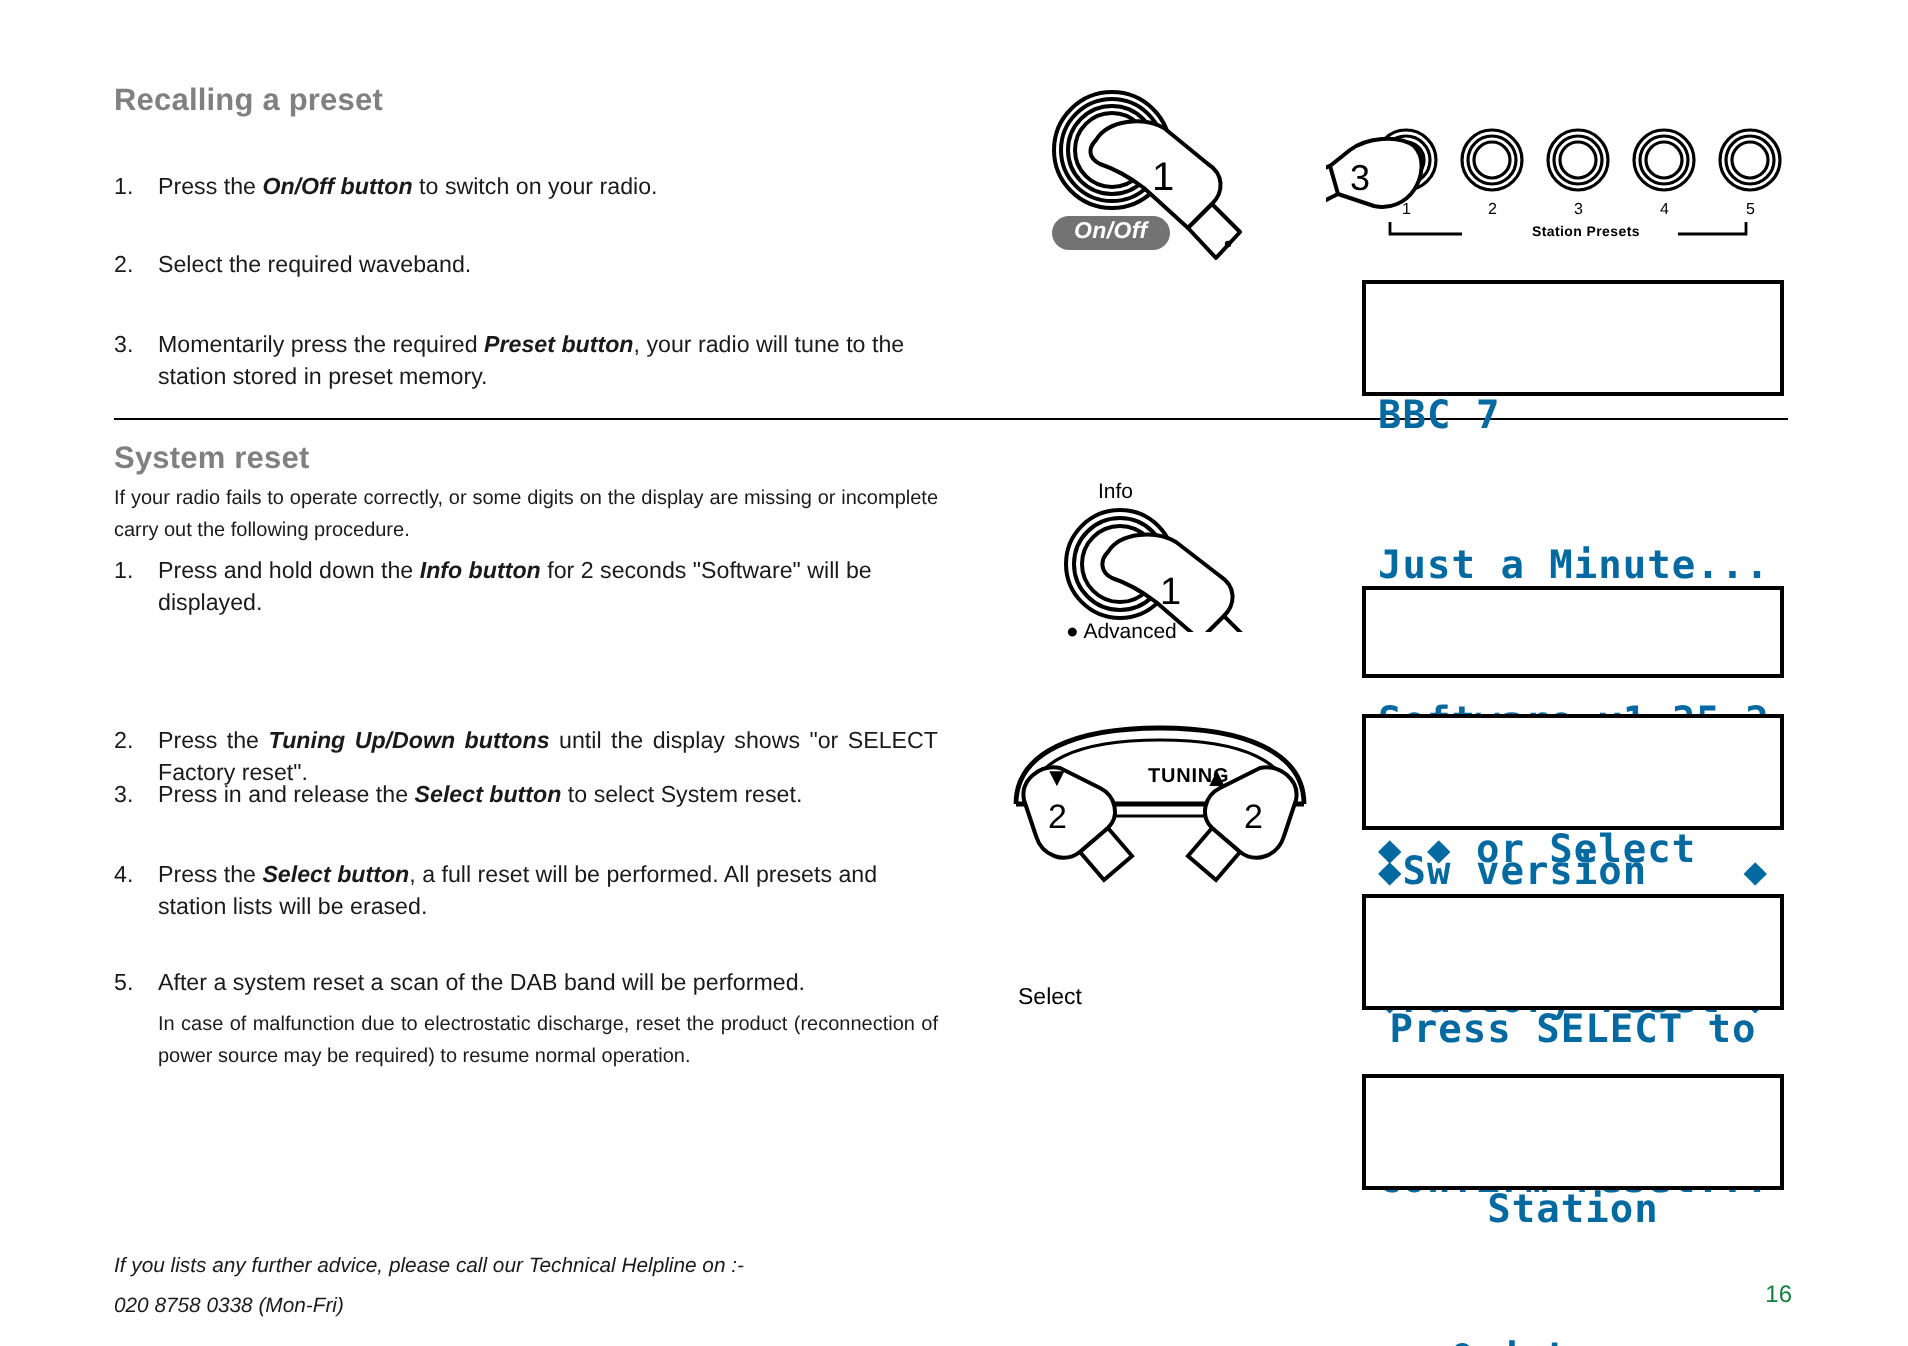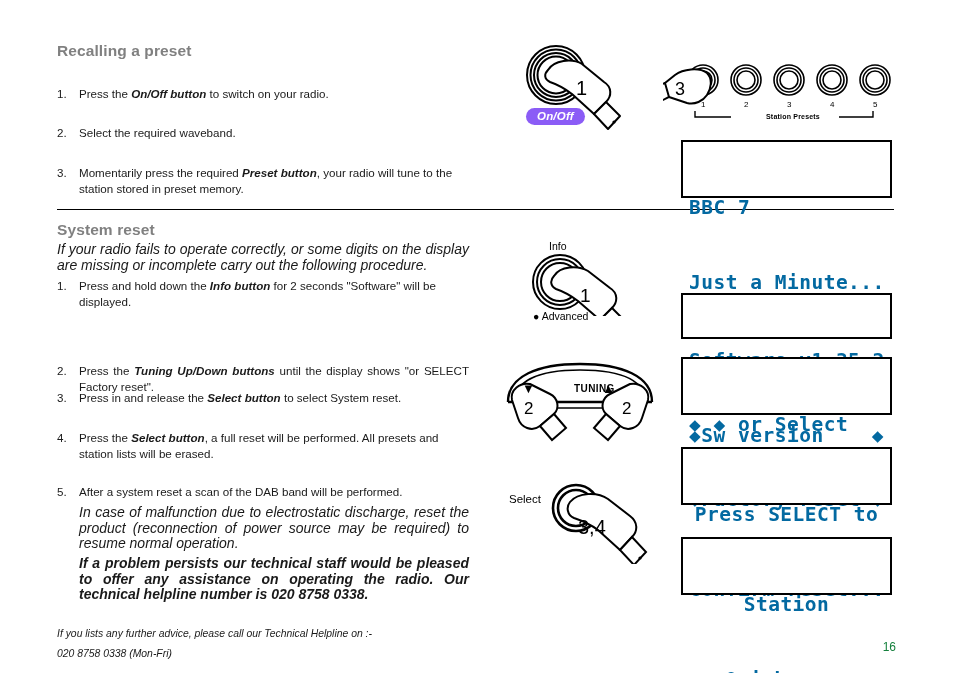--- a/index.html
+++ b/index.html
@@ -19,21 +19,21 @@
 
   .divider{
     position:absolute;left:57px;top:209px;width:837px;height:0;
     border-top:1.6px solid #000;
   }
 
   
   .step{position:absolute;font-size:11.6px;line-height:15.5px;}
   .step .num{position:absolute;left:0;top:0;width:20px;}
   .step .body{margin-left:22px;display:block;}
-  .para{position:absolute;font-size:14px;line-height:15.5px;font-style:italic;}
+  .para{position:absolute;font-size:10px;line-height:15.5px;}
   b.em{font-weight:bold;font-style:italic;}
   .just{text-align:justify;}
 
   
   .footer{
     position:absolute;left:57px;font-size:10.4px;font-style:italic;
     line-height:16px;color:#1a1a1a;
   }
   .pageno{position:absolute;right:58px;top:640px;font-size:12px;color:#15803d;}
 
@@ -48,21 +48,21 @@
     font-size:19.5px;line-height:25px;font-weight:bold;
     letter-spacing:0.5px;color:#0369a1;white-space:pre;
   }
   .lcd .ln{display:block;height:25px;}
   .lcd.center .ln{text-align:center;}
   .lcd .spread{display:flex;justify-content:space-between;}
 
   
   .knoblabel{position:absolute;font-size:10.5px;color:#000;}
   .onoff-pill{
-    position:absolute;background:#8b5cf6;color:#fff;border-radius:11px;
+    position:absolute;background:#737373;color:#fff;border-radius:11px;
     font-size:11.5px;font-weight:bold;font-style:italic;
     padding:2px 11px 3px 11px;letter-spacing:.2px;
   }
   .presets-label{
     position:absolute;font-size:7px;font-weight:bold;color:#000;
     letter-spacing:.2px;
   }
   .preset-num{position:absolute;font-size:8px;color:#000;}
   .tuning-label{position:absolute;font-size:10px;font-weight:bold;color:#000;letter-spacing:.4px;}
 </style>
@@ -115,21 +115,20 @@
     <span class="body"><span>Press the </span><b class="em">Select button</b><span>, a full reset will be performed. All presets and station lists will be erased.</span></span>
   </div>
 
   <div class="step" style="left:57px;top:484px;width:412px;">
     <span class="num">5.</span>
     <span class="body"><span>After a system reset a scan of the DAB band will be performed.</span></span>
   </div>
 
   <div class="para just" style="left:79px;top:505px;width:390px;">In case of malfunction due to electrostatic discharge, reset the product (reconnection of power source may be required) to resume normal operation.</div>
 
-  <div class="para just" style="left:79px;top:556px;width:390px;font-weight:bold;">If a problem persists our technical staff would be pleased to offer any assistance on operating the radio. Our technical helpline number is 020 8758 0338.</div>
 
   <div class="footer" style="top:626px;">If you lists any further advice, please call our Technical Helpline on :-</div>
   <div class="footer" style="top:646px;">020 8758 0338 (Mon-Fri)</div>
   <div class="pageno">16</div>
 
   <div class="fig" style="left:520px;top:40px;width:120px;height:100px;">
     <svg width="120" height="100" viewBox="0 0 120 100">
       <g fill="none" stroke="#000" stroke-width="2">
         <circle cx="36" cy="35" r="29"></circle>
           <circle cx="36" cy="35" r="25.5"></circle>
@@ -238,33 +237,20 @@
 
   <div class="lcd" style="left:681px;top:357px;width:211px;height:58px;">
     <span class="ln">◆ ◆ or Select</span>
     <span class="ln spread">
       <span>◆Factory reset</span>
       <span>◆</span>
     </span>
   </div>
 
   <div class="knoblabel" style="left:509px;top:493px;font-size:11.5px;">Select</div>
-  <div class="fig" style="left:550px;top:482px;width:110px;height:82px;">
-    <svg width="110" height="82" viewBox="0 0 110 82">
-      <g fill="none" stroke="#000" stroke-width="2.6">
-        <circle cx="26" cy="26" r="23"></circle>
-          <circle cx="26" cy="26" r="18"></circle>
-      </g>
-      <path d="M20 20 C28 10 48 10 58 17 L80 34 C88 40 88 49 82 55
-               L70 68 L48 48 C40 42 30 38 24 36 C17 33 16 25 20 20 Z" fill="#fff" stroke="#000" stroke-width="2" stroke-linejoin="round"></path>
-      <path d="M70 68 L82 55 L96 70 L84 83 Z" fill="#fff" stroke="#000" stroke-width="2"></path>
-      <circle cx="90" cy="76" r="1.6" fill="#000"></circle>
-      <text x="28" y="52" font-family="Liberation Sans, sans-serif" font-size="20" fill="#000">3,4</text>
-    </svg>
-  </div>
 
   <div class="lcd" style="left:681px;top:447px;width:211px;height:58px;text-align:center;">
     <span class="ln">Press SELECT to</span>
     <span class="ln">confirm reset...</span>
   </div>
 
   <div class="lcd center" style="left:681px;top:537px;width:211px;height:58px;">
     <span class="ln">Station</span>
     <span class="ln">Quick scan</span>
   </div>

